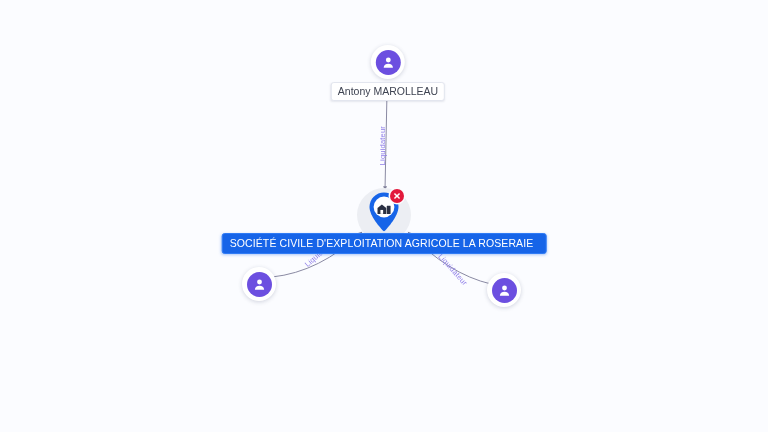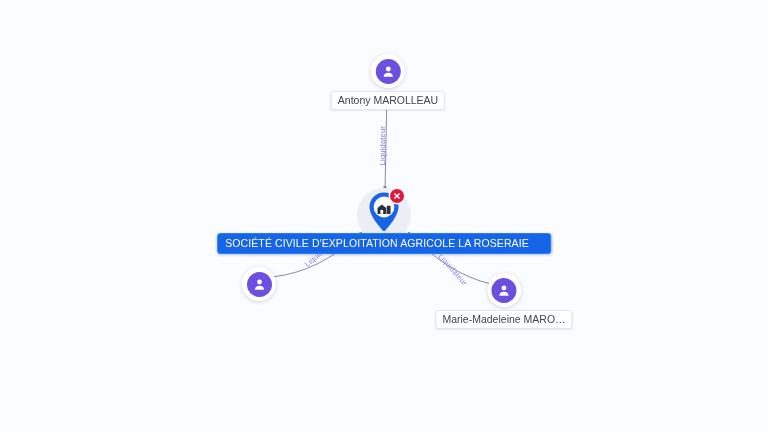--- a/index.html
+++ b/index.html
@@ -126,21 +126,21 @@
   #company-label {
     position: absolute;
     z-index: 7;
     background: #1664e8;
     border: 1px solid #2f7bf5;
     border-radius: 3px;
     color: #ffffff;
     font-size: 10.5px;
     line-height: 12px;
     letter-spacing: .1px;
-    padding: 3px 21px 4px 7px;
+    padding: 3px 12px 4px 7px;
     white-space: nowrap;
     box-shadow: 0 1px 3px rgba(22,100,232,.35);
   }
 
   
   .edge-label {
     position: absolute;
     font-size: 7.5px;
     line-height: 9px;
     color: #8f7ee8;
@@ -167,21 +167,21 @@
 
     <path d="M 491 284 Q 448 274 408 232" fill="none" stroke="#8a8aa3" stroke-width="1" marker-end="url(#arrow)"></path>
   </svg>
 
   <div class="edge-label" style="left:378px; top:126px; writing-mode:vertical-rl; transform:rotate(180deg);">Liquidateur</div>
 
   <div class="edge-label" style="left:303px; top:262px; transform:rotate(-41deg); transform-origin:left top;">Liquidateur</div>
 
   <div class="edge-label" style="left:443px; top:252px; transform:rotate(48deg); transform-origin:left top;">Liquidateur</div>
 
-  <div class="person-node" style="left:388px; top:54px; transform:translateX(-50%);">
+  <div class="person-node" style="left:388px; top:45px; transform:translateX(-50%);">
     <div class="person-avatar">
       <span class="disc">
         <svg width="15" height="15" viewBox="0 0 24 24" fill="#ffffff">
           <circle cx="12" cy="8" r="3.9"></circle>
           <path d="M4.6 20.2c0-4.1 3.3-6.4 7.4-6.4s7.4 2.3 7.4 6.4z"></path>
         </svg>
       </span>
     </div>
     <div class="node-chip">Antony MAROLLEAU</div>
   </div>
@@ -199,21 +199,20 @@
 
   <div class="person-node" style="left:504px; top:273px; transform:translateX(-50%);">
     <div class="person-avatar">
       <span class="disc">
         <svg width="15" height="15" viewBox="0 0 24 24" fill="#ffffff">
           <circle cx="12" cy="8" r="3.9"></circle>
           <path d="M4.6 20.2c0-4.1 3.3-6.4 7.4-6.4s7.4 2.3 7.4 6.4z"></path>
         </svg>
       </span>
     </div>
-    <div class="node-chip">Marie-Madeleine MARO…</div>
   </div>
 
   <div id="company-node" style="left:384px; top:188px; transform:translateX(-50%);">
     <div class="halo"></div>
     <div class="pin-wrap">
       <svg width="44" height="50" viewBox="0 0 44 50" xmlns="http://www.w3.org/2000/svg">
         <path d="M22 4.5c-8.0 0-14.5 6.4-14.5 14.3 0 9.6 11.4 21.7 13.6 23.9a1.3 1.3 0 0 0 1.8 0c2.2-2.2 13.6-14.3 13.6-23.9C36.5 10.9 30 4.5 22 4.5z" fill="#1664e8"></path>
         <circle cx="22" cy="19" r="10.4" fill="#ffffff"></circle>
       </svg>
       <span class="building-icon">

